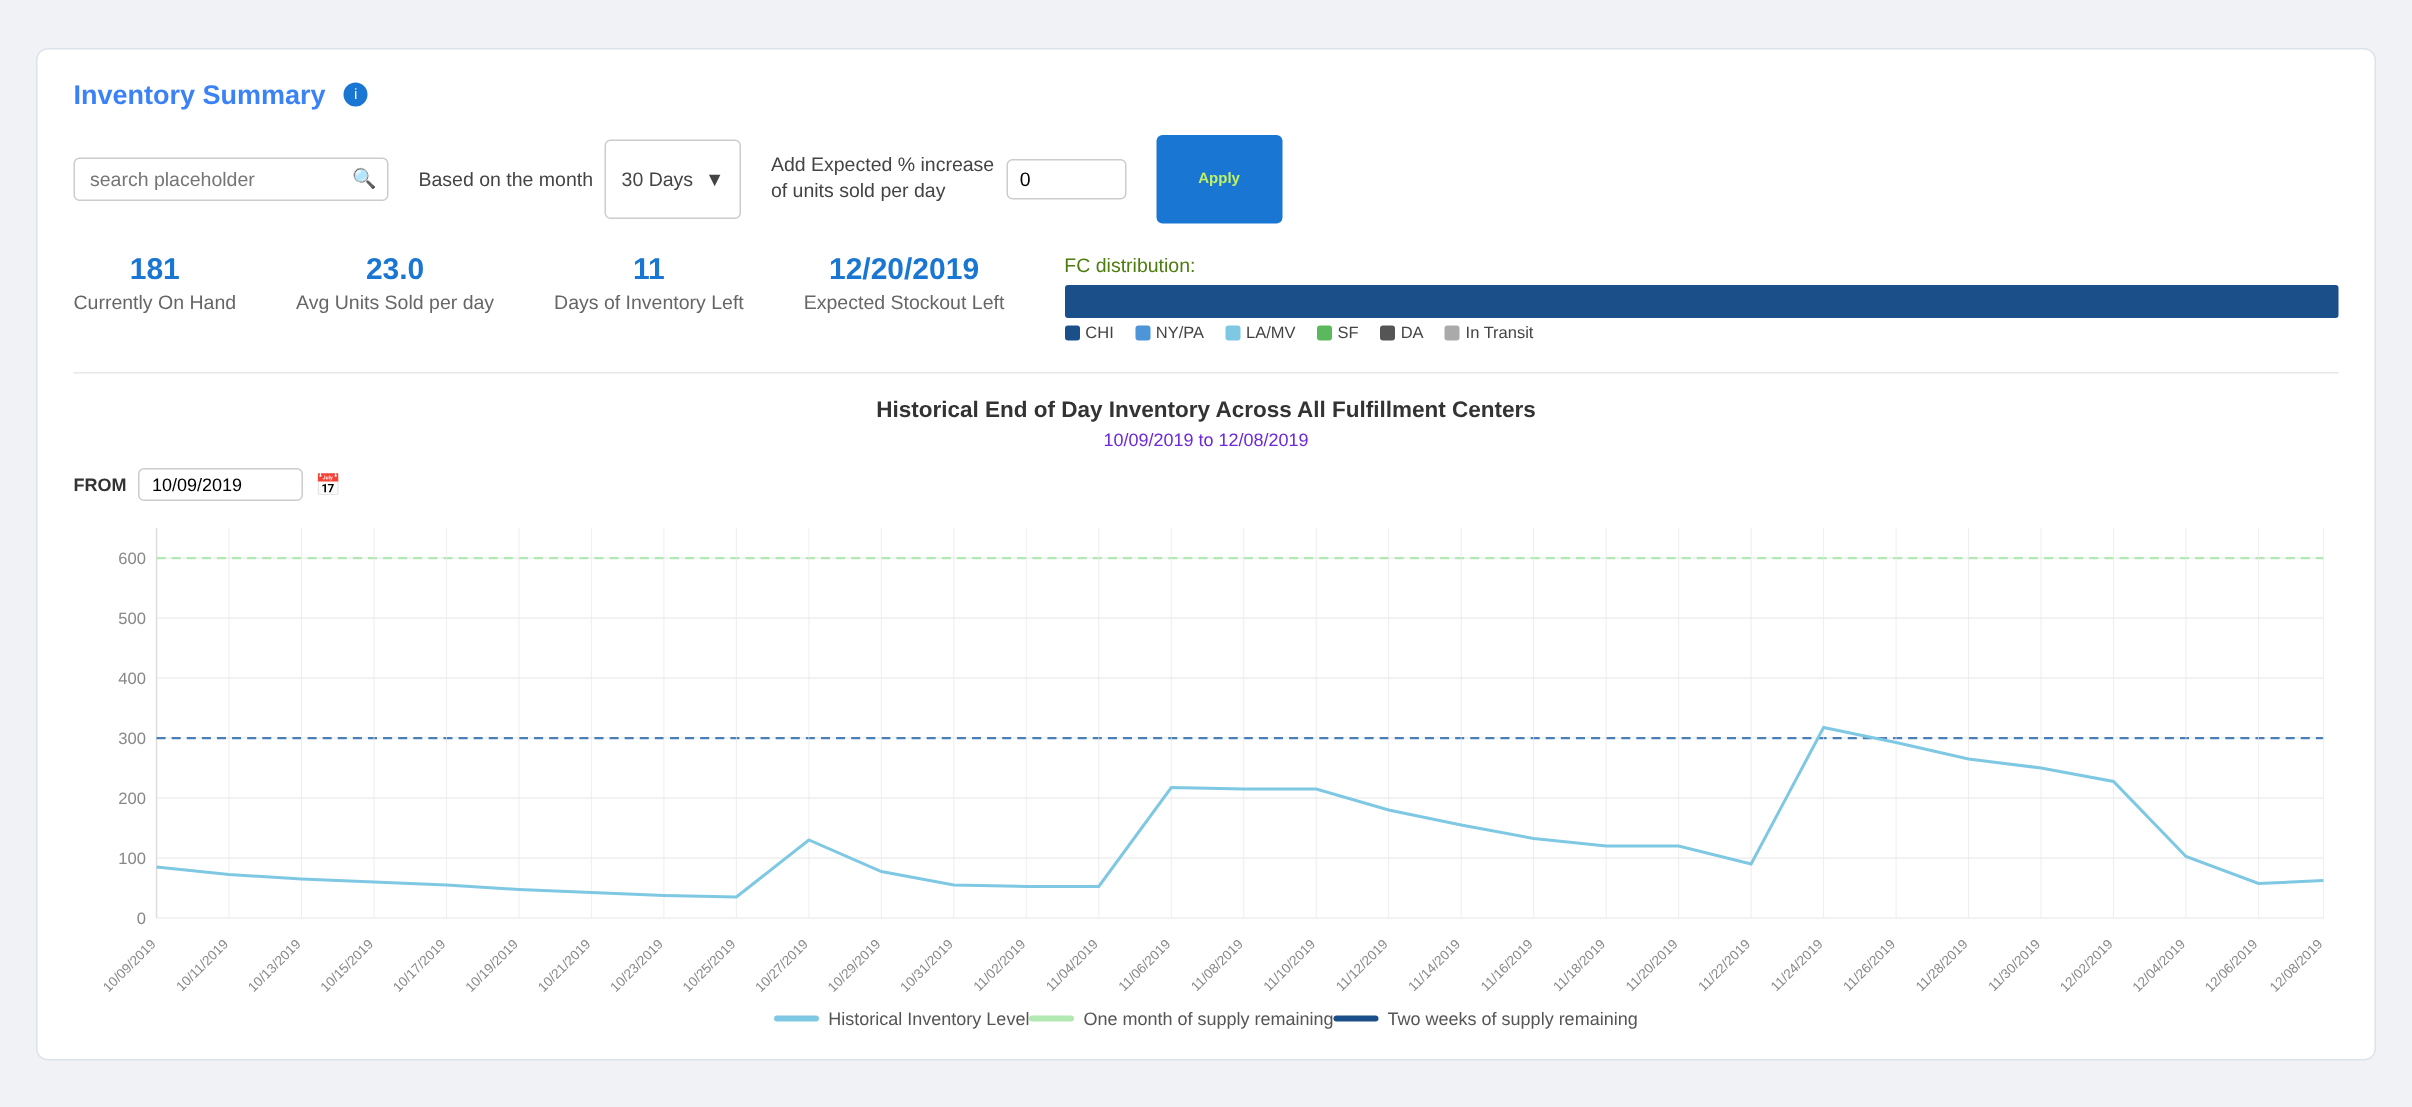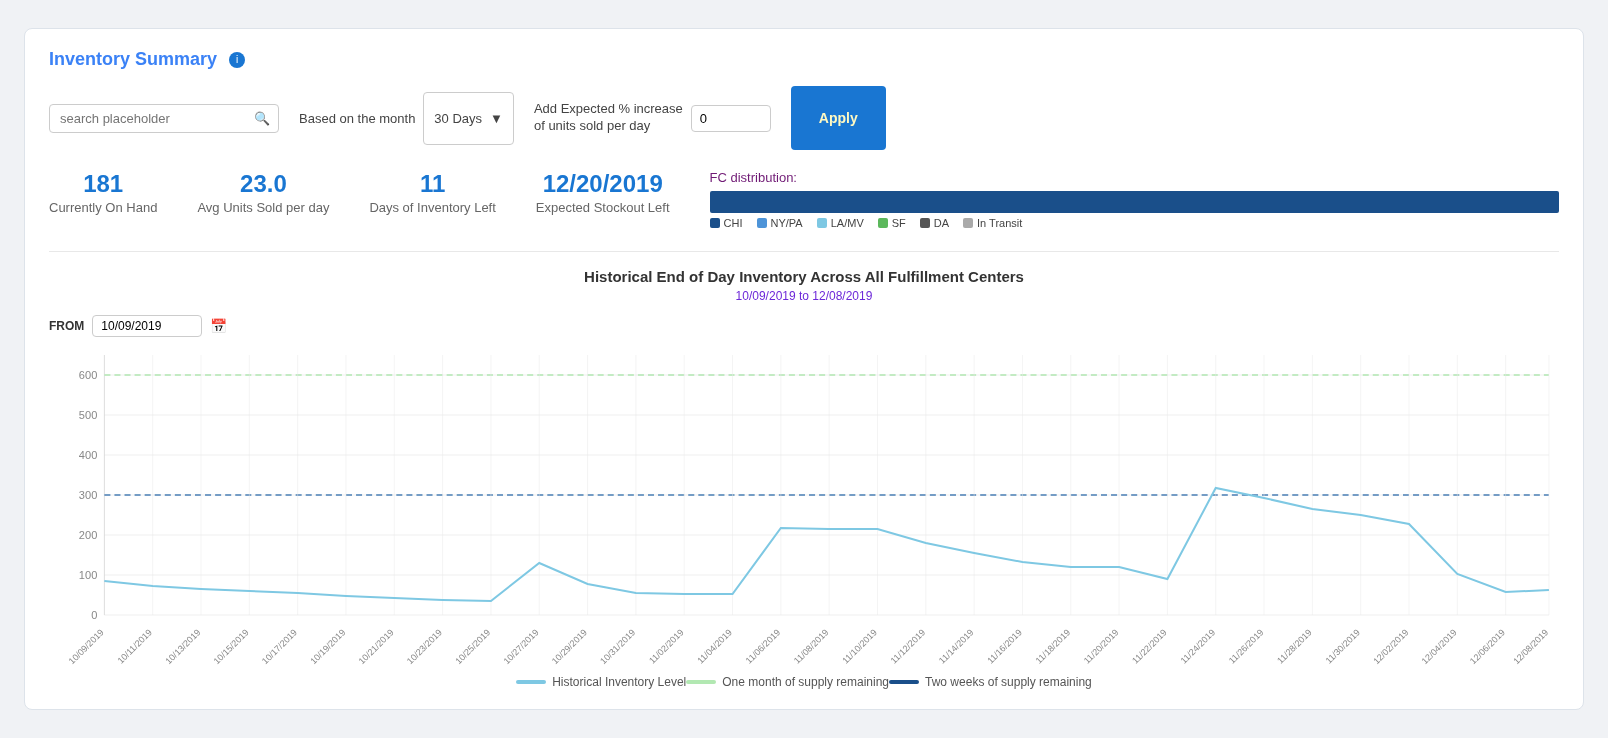--- a/index.html
+++ b/index.html
@@ -2,35 +2,35 @@
 <html><head>
   <meta charset="utf-8">
   <style>
     * { box-sizing: border-box; margin: 0; padding: 0; }
     body { font-family: Arial, sans-serif; background: #f0f2f5; display: flex; justify-content: center; align-items: center; min-height: 100vh; padding: 10px; }
     .card { background: #fff; border-radius: 8px; border: 1px solid #dde3ea; padding: 20px 24px; width: 1560px; max-width: 100%; }
     .header-row { display: flex; align-items: center; gap: 12px; margin-bottom: 16px; }
     .title { font-size: 18px; font-weight: 700; color: #3b82f6; }
     .info-icon { display: inline-flex; align-items: center; justify-content: center; width: 16px; height: 16px; border-radius: 50%; background: #1976d2; color: #fff; font-size: 10px; cursor: pointer; }
     .toolbar { display: flex; align-items: center; gap: 20px; margin-bottom: 20px; flex-wrap: wrap; }
-    .search-wrap { position: relative; width: 230px; }
+    .search-wrap { position: relative; width: 210px; }
     .search-wrap input { width: 100%; padding: 6px 30px 6px 10px; border: 1px solid #ccc; border-radius: 4px; font-size: 13px; color: #999; }
     .search-icon { position: absolute; right: 8px; top: 50%; transform: translateY(-50%); color: #888; font-size: 13px; }
     .based-wrap { display: flex; align-items: center; gap: 8px; font-size: 13px; color: #444; }
     .select-wrap { display: flex; align-items: center; border: 1px solid #ccc; border-radius: 4px; padding: 18px 10px; font-size: 13px; cursor: pointer; gap: 8px; }
     .add-pct-wrap { display: flex; align-items: center; gap: 8px; font-size: 13px; color: #444; }
     .add-pct-wrap input { width: 80px; border: 1px solid #ccc; border-radius: 4px; padding: 5px 8px; font-size: 13px; }
-    .apply-btn { background: #1976d2; color: #fef9c3; border: none; border-radius: 4px; padding: 24px 28px; font-size: 14px; font-weight: 600; cursor: pointer; }
+    .apply-btn { background: #1976d2; color: #bef264; border: none; border-radius: 4px; padding: 24px 28px; font-size: 10px; font-weight: 600; cursor: pointer; }
     .hint-text { font-size: 12px; color: #555; max-width: 200px; line-height: 1.4; }
     .metrics-row { display: flex; gap: 40px; margin-bottom: 16px; }
     .metric-box { text-align: center; }
-    .metric-value { font-size: 24px; font-weight: 700; color: #1976d2; }
+    .metric-value { font-size: 20px; font-weight: 700; color: #1976d2; }
     .metric-label { font-size: 13px; color: #666; margin-top: 2px; }
     .fc-section { margin-left: auto; flex: 1; }
-    .fc-label { font-size: 13px; color: #701a75; margin-bottom: 6px; }
+    .fc-label { font-size: 13px; color: #4d7c0f; margin-bottom: 6px; }
     .fc-bar { height: 22px; background: #1a4f8a; border-radius: 2px; width: 100%; }
     .fc-legend { display: flex; gap: 14px; margin-top: 4px; flex-wrap: wrap; }
     .legend-item { display: flex; align-items: center; gap: 4px; font-size: 11px; color: #444; }
     .legend-dot { width: 10px; height: 10px; border-radius: 2px; }
     .metrics-fc-row { display: flex; align-items: flex-start; gap: 40px; margin-bottom: 20px; }
     .chart-section { border-top: 1px solid #e8e8e8; padding-top: 16px; }
     .chart-title { text-align: center; font-size: 15px; font-weight: 600; color: #333; margin-bottom: 4px; }
     .chart-subtitle { text-align: center; font-size: 12px; color: #6d28d9; margin-bottom: 12px; }
     .chart-from-row { display: flex; align-items: center; gap: 8px; margin-bottom: 8px; font-size: 12px; font-weight: 600; color: #333; }
     .chart-from-input { border: 1px solid #ccc; border-radius: 4px; padding: 3px 8px; font-size: 12px; width: 110px; }

